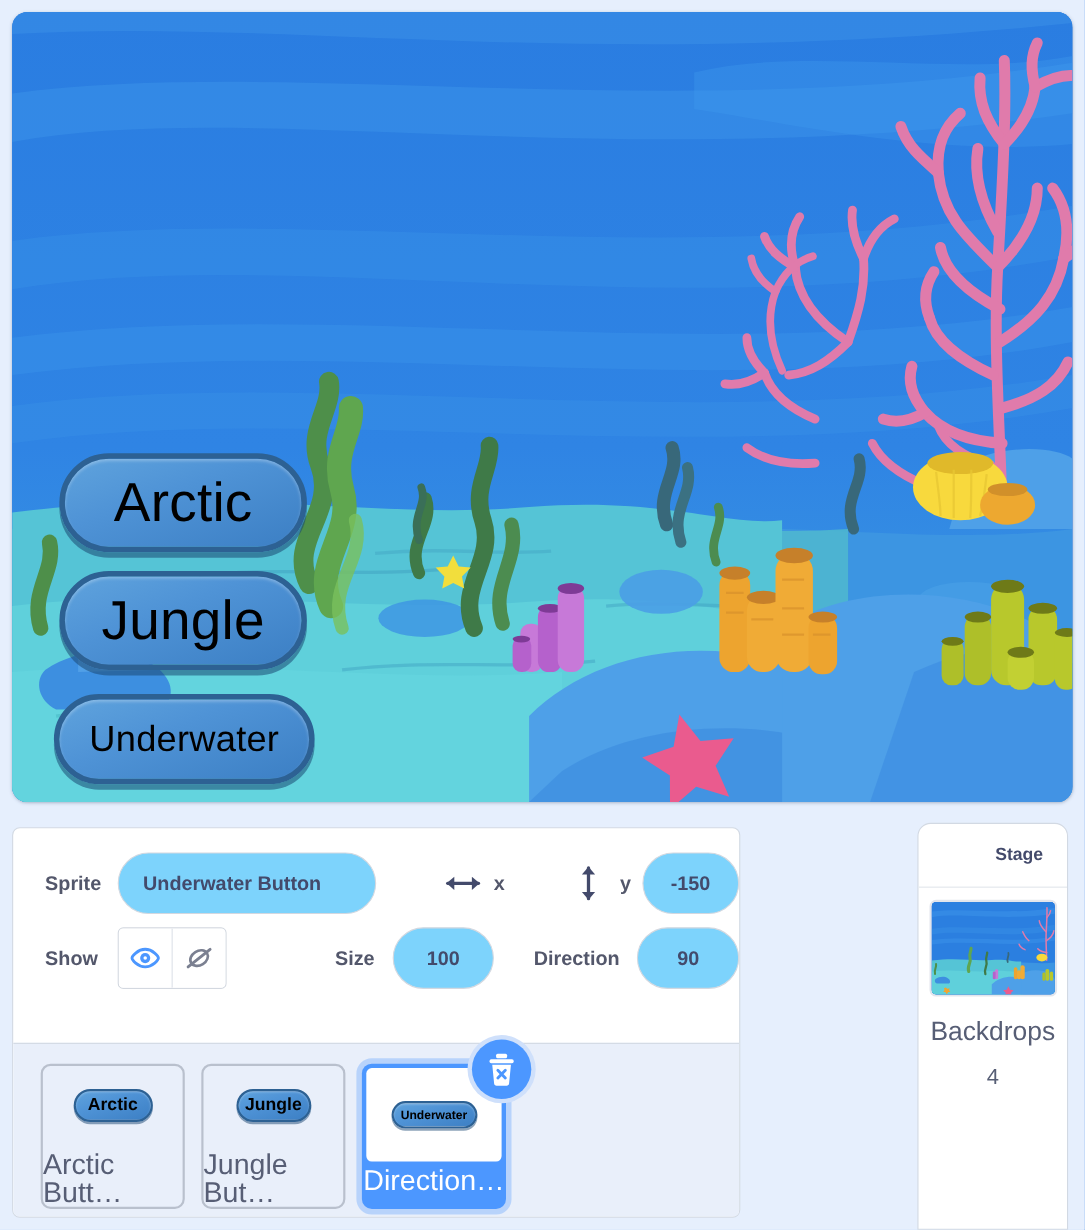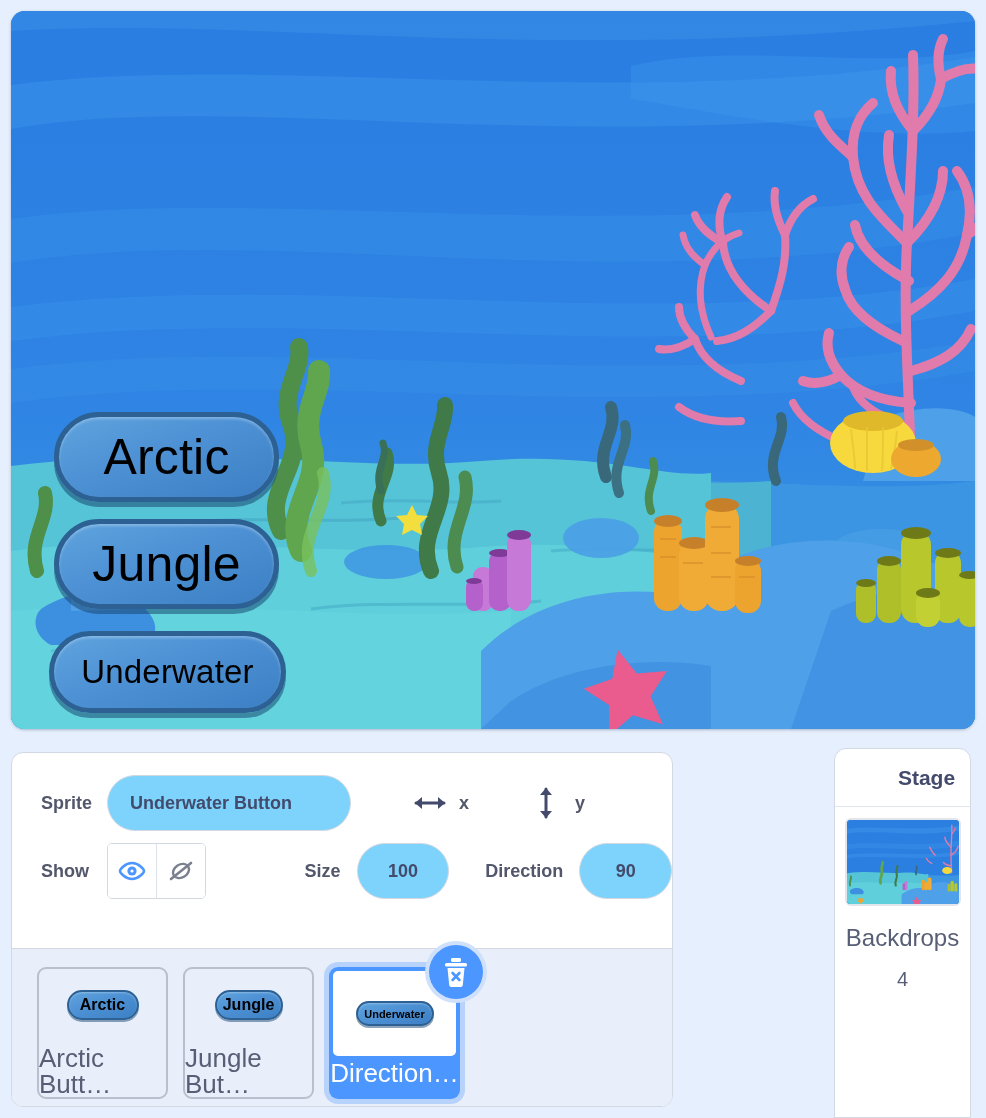--- a/index.html
+++ b/index.html
@@ -39,21 +39,21 @@
   #btn-jungle    { left: 43px;  top: 508px; width: 225px; height: 90px; font-size: 50px; }
   #btn-underwater{ left: 38px;  top: 620px; width: 237px; height: 82px; font-size: 33px; }
 
   
   .sprite-panel {
     position: absolute;
     left: 11px; top: 752px;
     width: 662px; height: 355px;
     background: #ffffff;
     border: 1px solid #d2d9e3;
-    border-radius: 12px;
+    border-radius: 7px;
     overflow: hidden;
   }
   .info-rows { padding: 16px 0 0 0; }
   .info-row {
     display: flex; align-items: center;
     height: 68px;
     padding-left: 29px;
   }
   .lbl {
     color: #53576b;
@@ -174,21 +174,21 @@
     background: #fff;
     border: 1px solid #d2d9e3;
     border-radius: 12px 12px 0 0;
     overflow: hidden;
   }
   .stage-panel-header {
     height: 58px;
     display: flex; align-items: center; justify-content: center;
     border-bottom: 1px solid #e1e5ec;
     color: #434a6b;
-    font-size: 21px;
+    font-size: 16px;
     font-weight: bold;
     padding-left: 48px;
   }
   .stage-thumb-wrap {
     margin: 11px auto 0;
     width: 116px; height: 88px;
     border-radius: 6px;
     border: 2px solid #e2e5ec;
     overflow: hidden;
     background: #2b7fe0;
@@ -385,20 +385,21 @@
       <span class="axis-letter">x</span>
 
       <span class="axis-icon" id="y-axis-icon">
         <svg width="16" height="32" viewBox="0 0 16 32">
           <path d="M8,2 L8,30" stroke="#434a6b" stroke-width="3" stroke-linecap="round"></path>
           <path d="M2,8 L8,1 L14,8 Z" fill="#434a6b"></path>
           <path d="M2,24 L8,31 L14,24 Z" fill="#434a6b"></path>
         </svg>
       </span>
       <span class="axis-letter">y</span>
+      <div class="field num-field" id="y-field">-150</div>
     </div>
 
     <div class="info-row">
       <span class="lbl">Show</span>
 
       <div class="show-group">
         <div class="show-btn">
           <svg width="28" height="20" viewBox="0 0 28 20">
             <path d="M14,2 C21,2 26,8.5 26,10 C26,11.5 21,18 14,18 C7,18 2,11.5 2,10 C2,8.5 7,2 14,2 Z" fill="none" stroke="#4c97ff" stroke-width="2.6"></path>
             <circle cx="14" cy="10" r="4.6" fill="#4c97ff"></circle>

